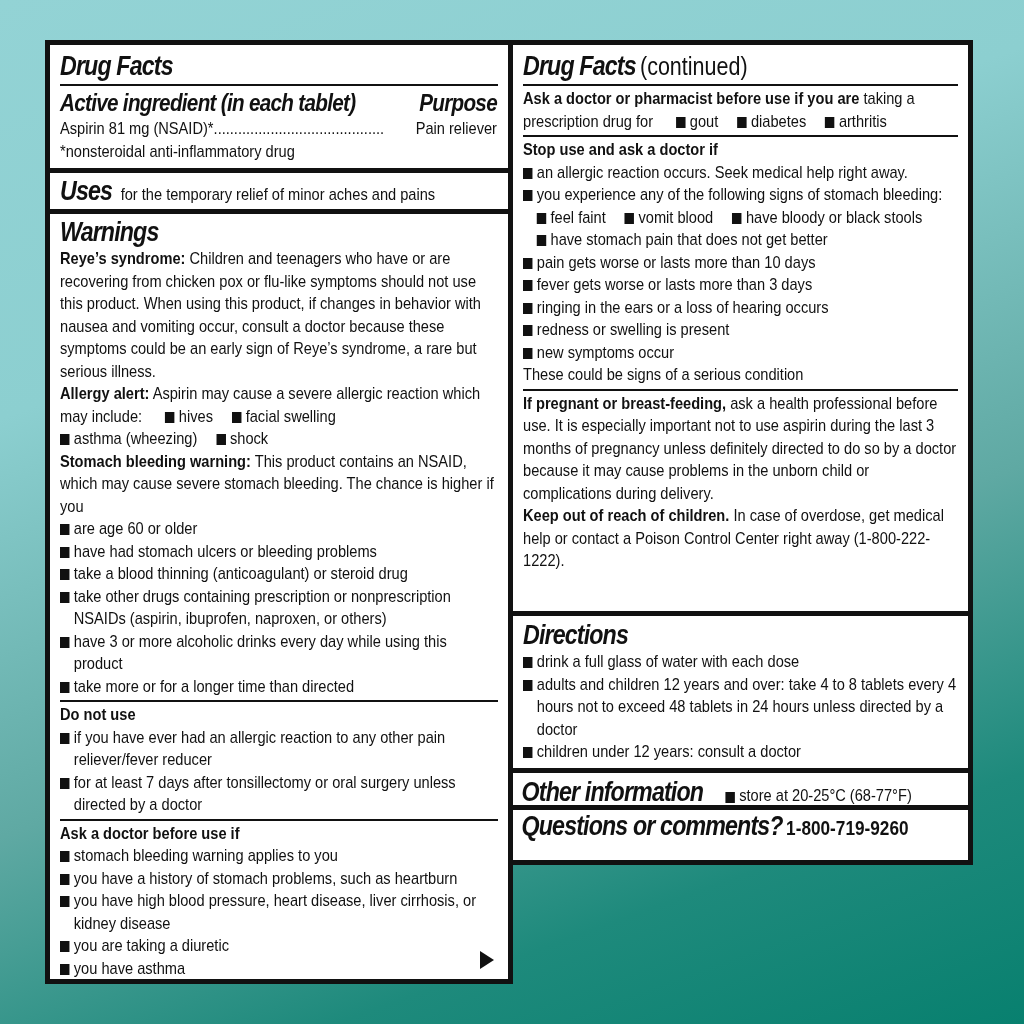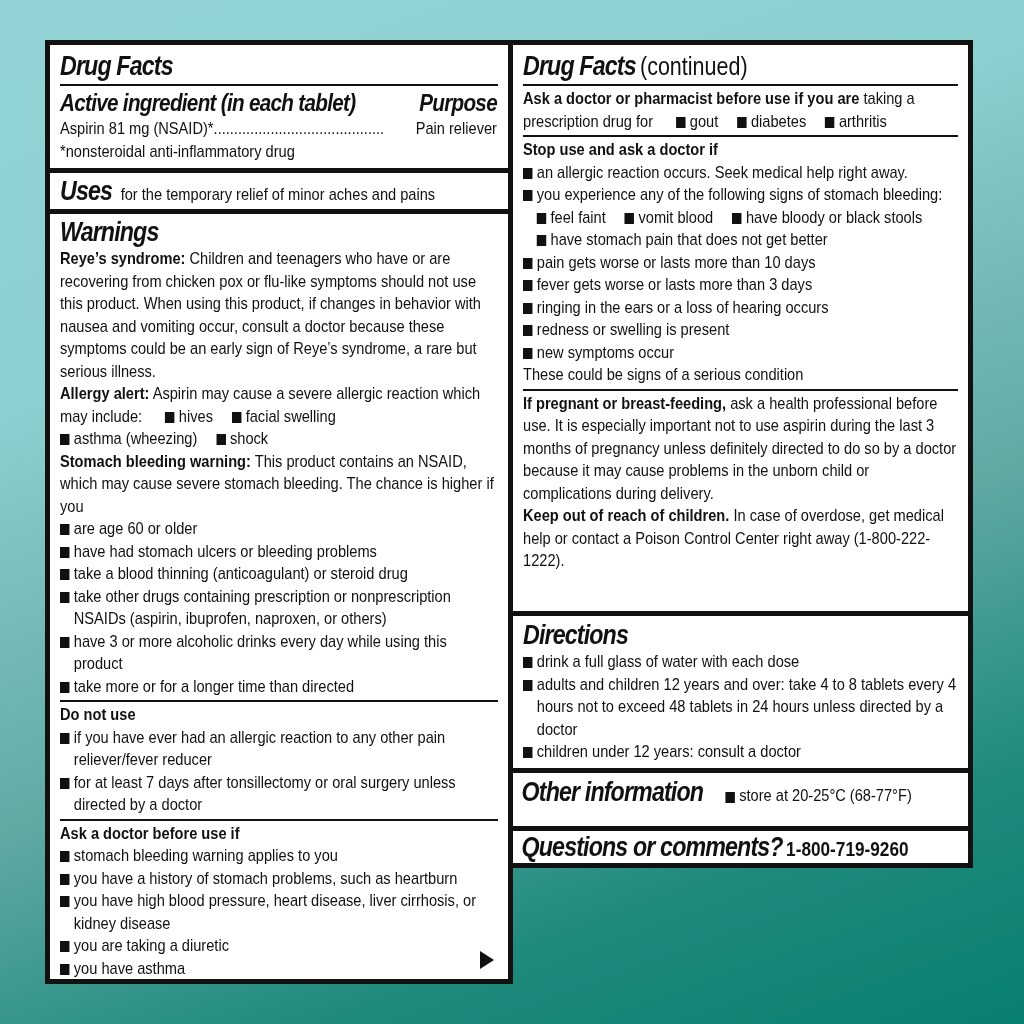--- a/index.html
+++ b/index.html
@@ -148,27 +148,27 @@
     <div class="inner">
       <div class="hd">Directions</div>
       <div class="txt">
         <div class="li">drink a full glass of water with each dose</div>
         <div class="li">adults and children 12 years and over: take 4 to 8 tablets every 4 hours not to exceed 48 tablets in 24 hours unless directed by a doctor</div>
         <div class="li">children under 12 years: consult a doctor</div>
       </div>
     </div>
   </div>
 
-  <div class="rbox" style="height:63px;">
+  <div class="rbox" style="height:42px;">
     <div class="inner" style="display:flex;align-items:baseline;transform:scaleX(0.86);transform-origin:left;width:116%;">
       <span class="hd" style="transform:none;margin-right:26px;">Other information</span>
       <span class="inline-b" style="font-size:17px;">store at 20-25°C (68-77°F)</span>
     </div>
   </div>
 
 
-  <div class="rbox" style="height:42px;">
+  <div class="rbox" style="height:60px;">
     <div class="inner" style="display:flex;align-items:baseline;transform:scaleX(0.86);transform-origin:left;width:116%;padding-top:0;">
       <span class="hd" style="transform:none;margin-right:4px;">Questions or comments?</span>
       <span style="font-weight:bold;font-size:20px;">1-800-719-9260</span>
     </div>
   </div>
 </div>
 
 </body></html>

